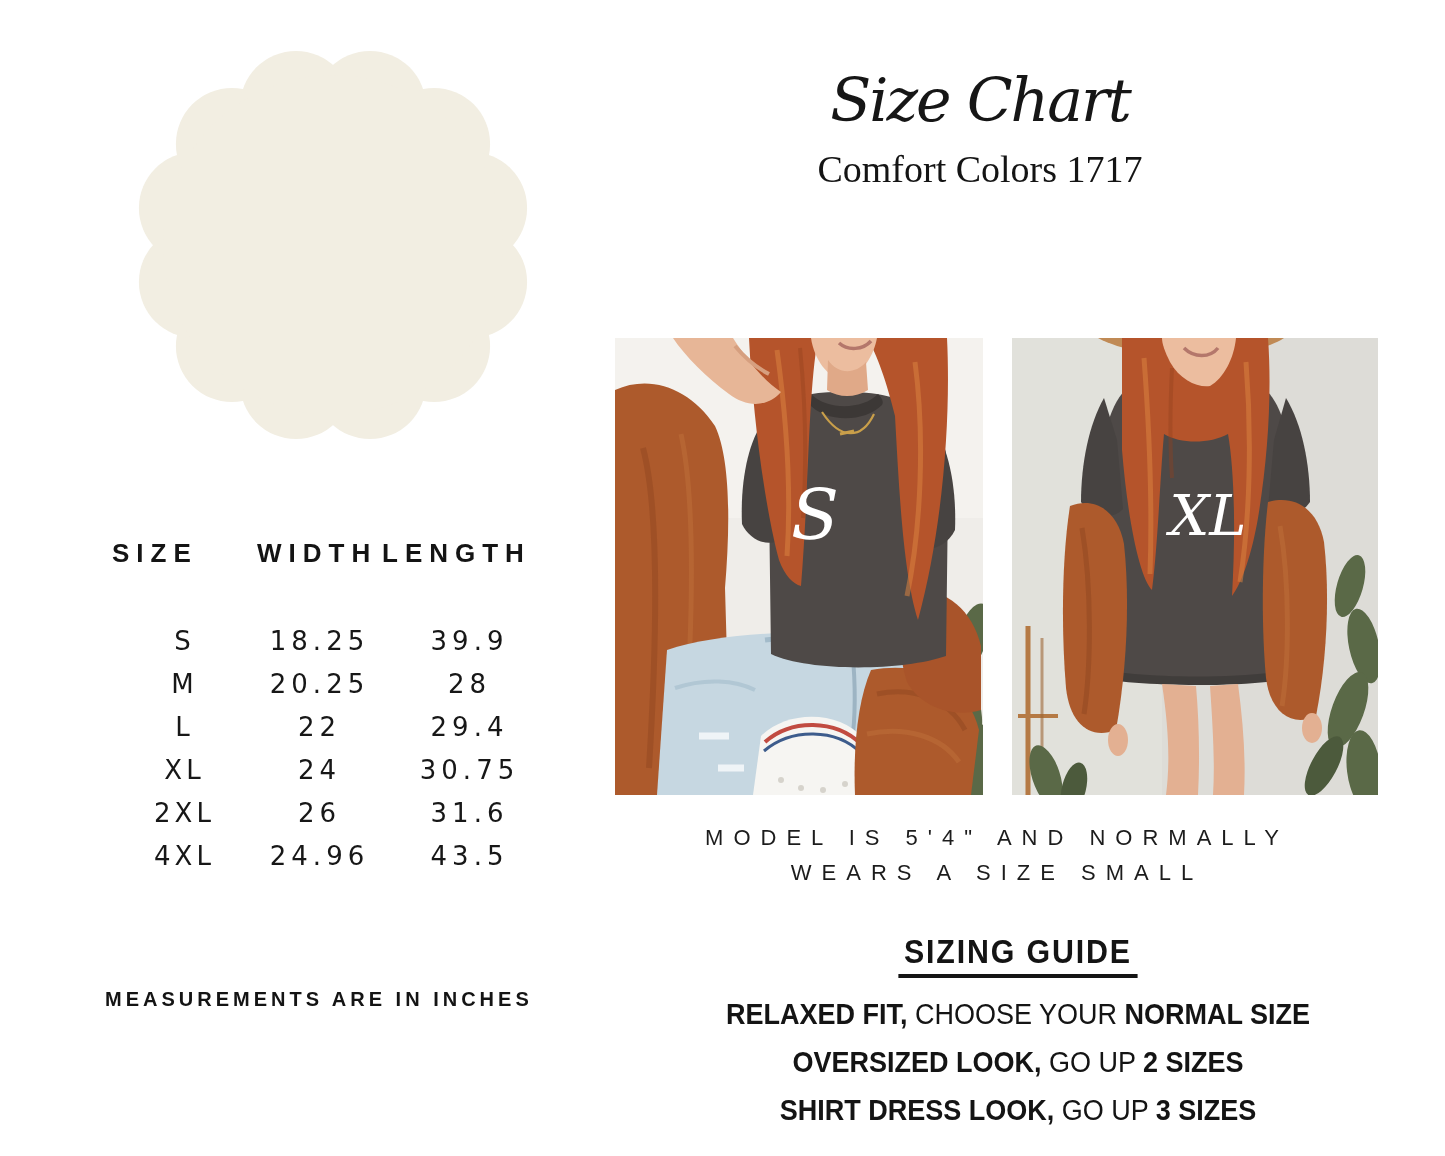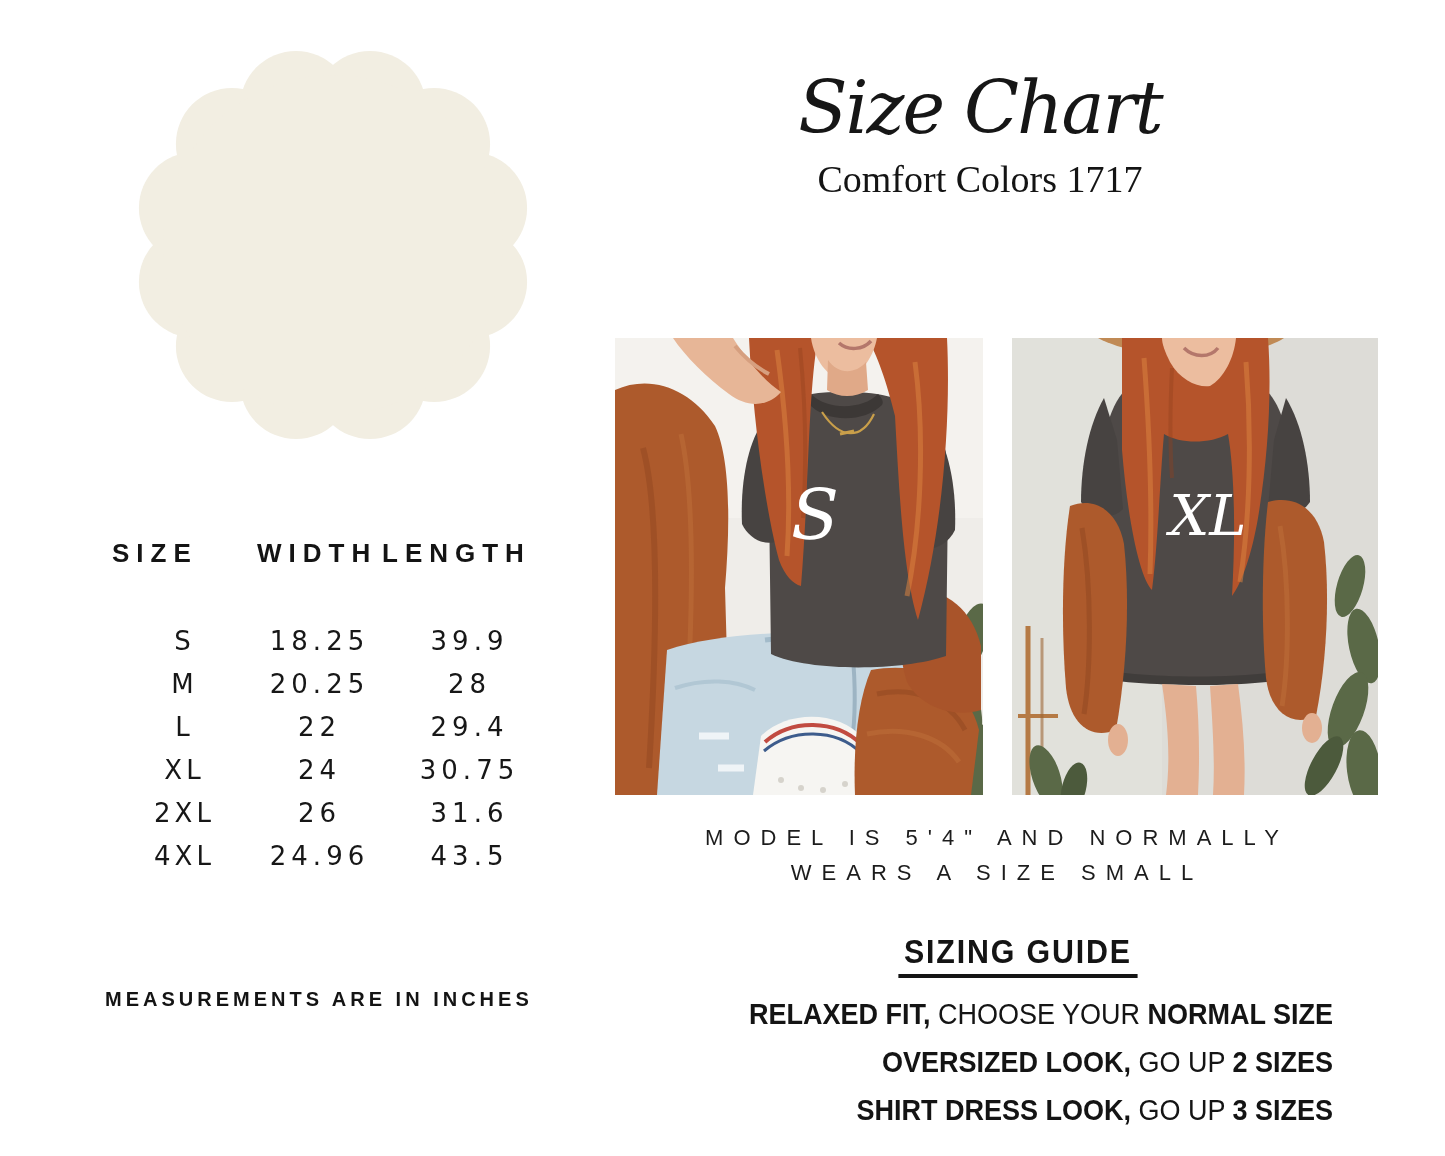--- a/index.html
+++ b/index.html
@@ -4,24 +4,24 @@
 <style>
   html,body{margin:0;padding:0;background:#ffffff;}
   #page{position:relative;width:1445px;height:1156px;background:#ffffff;overflow:hidden;
         font-family:"Liberation Sans",sans-serif;color:#141414;}
 
   
   #flower{position:absolute;left:133px;top:45px;width:400px;height:400px;}
 
   
   .title-block{position:absolute;left:670px;top:60px;width:620px;text-align:center;}
-  .title-script{font-family:"DejaVu Serif",serif;font-style:italic;font-size:72px;
+  .title-script{font-family:"DejaVu Serif",serif;font-style:italic;font-size:60px;
                 line-height:1.35;color:#161616;letter-spacing:-2px;}
   .title-sub{font-family:"Liberation Serif",serif;font-size:38px;color:#141414;
-             letter-spacing:0px;}
+             margin-top:6px;letter-spacing:0px;}
 
   
   .size-table{position:absolute;left:112px;top:538px;width:445px;}
   .tbl-grid{display:grid;grid-template-columns:145px 125px 175px;}
   .tbl-head .cell{font-weight:bold;font-size:26px;letter-spacing:7px;
                   font-family:"Liberation Sans",sans-serif;}
   .tbl-spacer{height:50px;}
   .tbl-row{display:grid;grid-template-columns:145px 125px 175px;height:43px;align-items:center;}
   .tbl-row .cell{font-family:"DejaVu Sans",sans-serif;font-size:26px;letter-spacing:5px;
                  text-align:center;color:#171717;}
@@ -41,21 +41,21 @@
   #label-xl{left:146px;top:146px;width:100px;height:62px;font-size:56px;}
 
   .model-caption{position:absolute;left:612px;top:820px;width:770px;text-align:center;
                  font-size:22px;letter-spacing:10px;line-height:35px;color:#1c1c1c;}
 
   
   .sizing-guide{position:absolute;left:668px;top:933px;width:700px;text-align:center;}
   .sg-heading{display:inline-block;font-weight:bold;font-size:33px;letter-spacing:2px;
               padding:0 6px 3px 6px;border-bottom:4px solid #151515;transform:scaleX(0.92);
               transform-origin:center;}
-  .sg-lines{margin-top:12px;text-align:right;}
+  .sg-lines{margin-top:12px;}
   .sg-line{font-size:30px;line-height:48px;transform:scaleX(0.9);transform-origin:center;
            white-space:nowrap;color:#141414;}
   .sg-line .b{font-weight:bold;}
 </style>
 </head>
 <body>
 
 <div id="page">
 
   <svg id="flower" viewBox="0 0 400 400">

